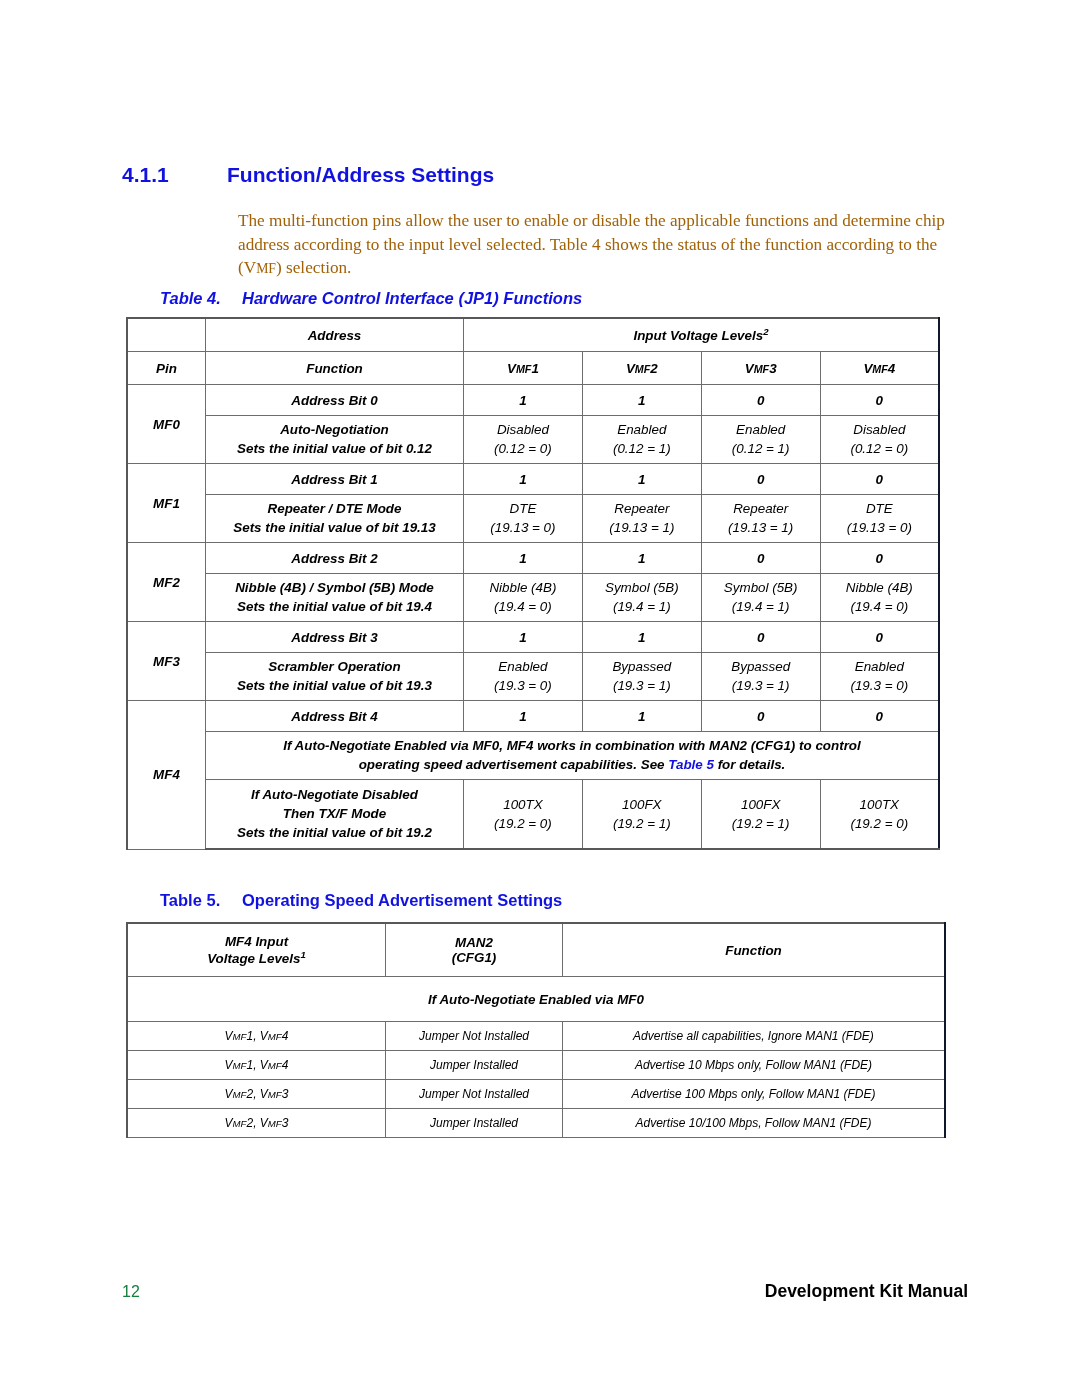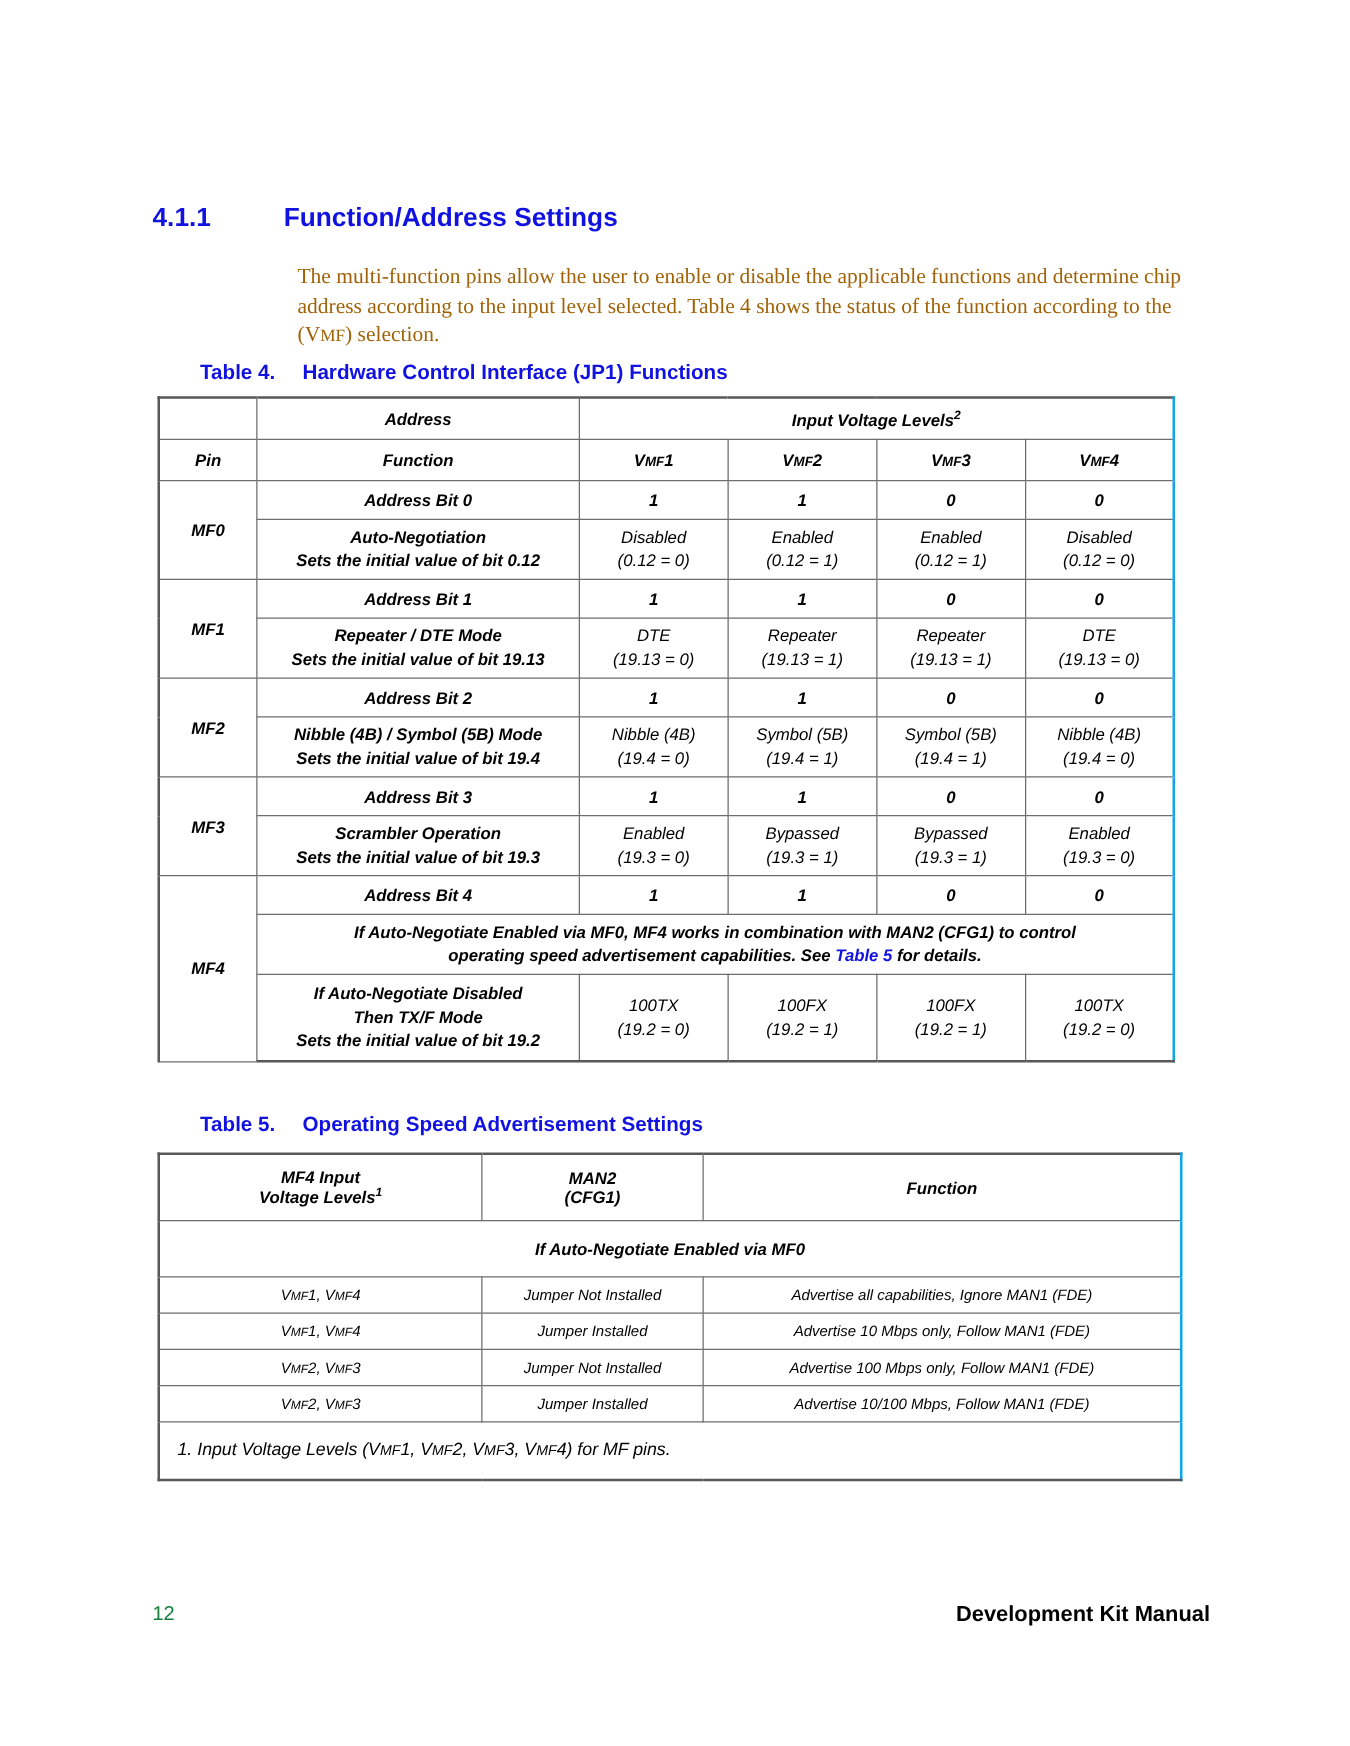--- a/index.html
+++ b/index.html
@@ -83,42 +83,42 @@
   .table-caption {
     position: absolute;
     left: 160px;
     color: #1111E0;
     font-family: "Liberation Sans", sans-serif;
     font-weight: bold;
     font-size: 16.5px;
     white-space: nowrap;
   }
   .table-caption .cap-label { display: inline-block; width: 82px; }
-  #caption-t4 { top: 289px; }
+  #caption-t4 { top: 289px; font-style: italic; }
   #caption-t5 { top: 891px; }
 
   
   table.doc-table {
     position: absolute;
     border-collapse: collapse;
     table-layout: fixed;
     background: #fff;
     font-style: italic;
   }
   table.doc-table td {
     border: 1px solid #6d6d6d;
     padding: 0;
     vertical-align: middle;
     text-align: center;
     font-family: "Liberation Sans", sans-serif;
     font-size: 13.4px;
     color: #000;
   }
   table.doc-table td.outer-l { border-left: 2px solid #585858; }
-  table.doc-table td.outer-r { border-right: 2px solid #0ea5e9; }
+  table.doc-table td.outer-r { border-right: 2px solid #0f172a; }
   table.doc-table tr.outer-t td { border-top: 2px solid #585858; }
   table.doc-table tr.outer-b td { border-bottom: 2px solid #585858; }
 
   .hdr {
     color: #1111E0;
     font-weight: bold;
   }
   .blue { color: #1111E0; font-weight: bold; }
   .blk-b { color: #000; font-weight: bold; }
   .plain { color: #000; font-weight: normal; font-size: 13.6px; }
@@ -426,24 +426,19 @@
         <td class="c3 datarow outer-r">Advertise 100 Mbps only,  Follow MAN1 (FDE)</td>
       </tr>
       <tr>
         <td class="c1 datarow outer-l vmf">
           <span>V</span><span class="smallcap">MF</span><span>2</span><span>, </span><span>V</span><span class="smallcap">MF</span><span>3</span>
         </td>
         <td class="c2 datarow">Jumper Installed</td>
         <td class="c3 datarow outer-r">Advertise 10/100 Mbps,  Follow MAN1 (FDE)</td>
       </tr>
 
-      <tr class="outer-b">
-        <td class="note-cell outer-l outer-r vmf" colspan="3" style="height:30px">
-          <span>1. Input Voltage Levels (V</span><span class="smallcap">MF</span><span>1</span><span>, V</span><span class="smallcap">MF</span><span>2</span><span>, V</span><span class="smallcap">MF</span><span>3</span><span>, V</span><span class="smallcap">MF</span><span>4</span><span>) for MF pins.</span>
-        </td>
-      </tr>
     </tbody>
   </table>
 
   <div class="footer-pageno">12</div>
   <div class="footer-right">Development Kit Manual</div>
 
 </div>
 
 </body></html>

